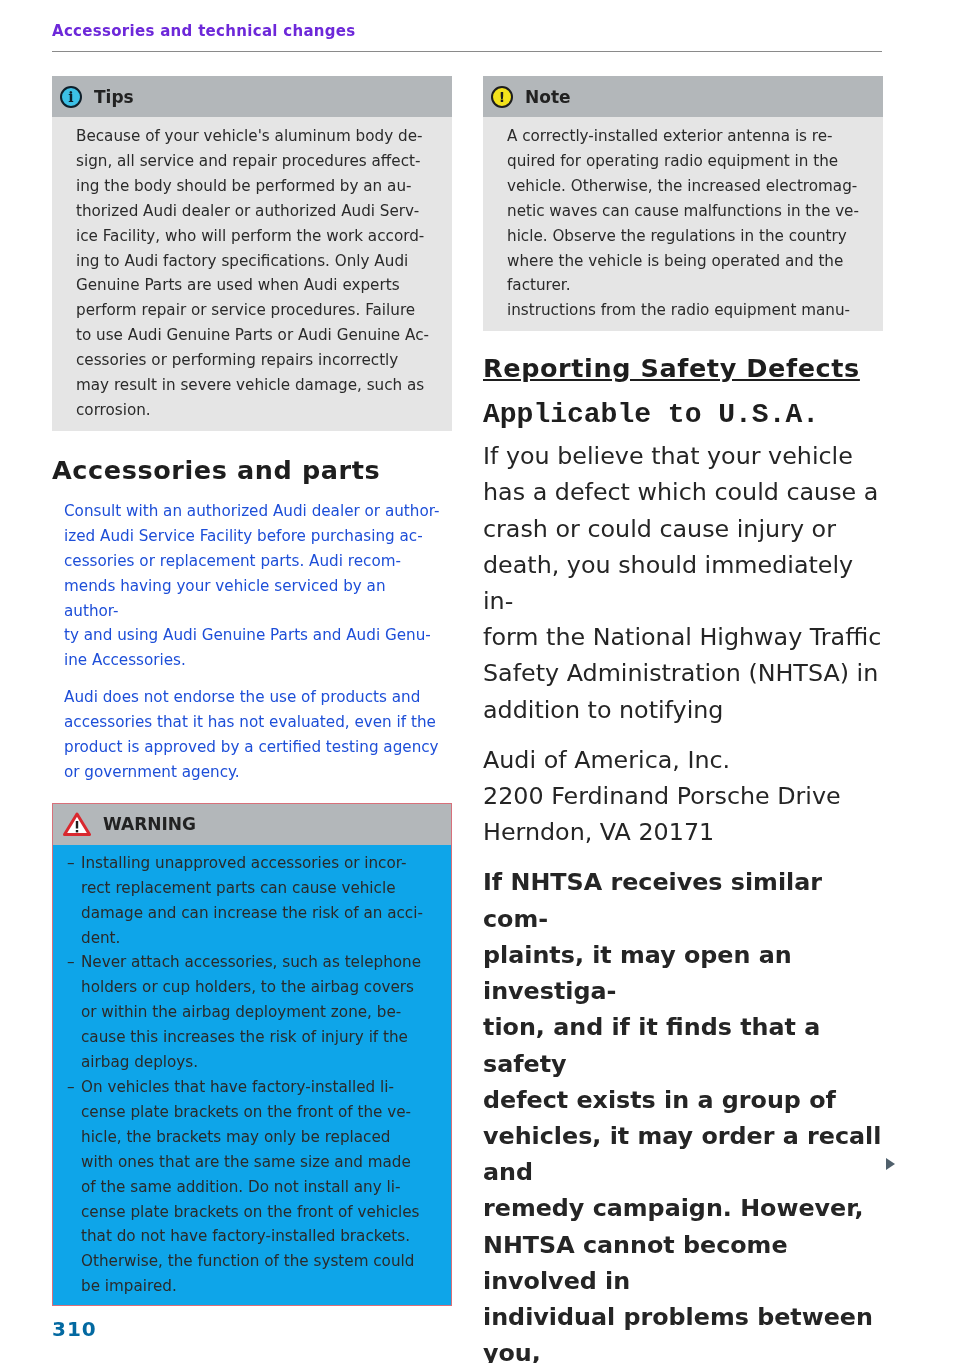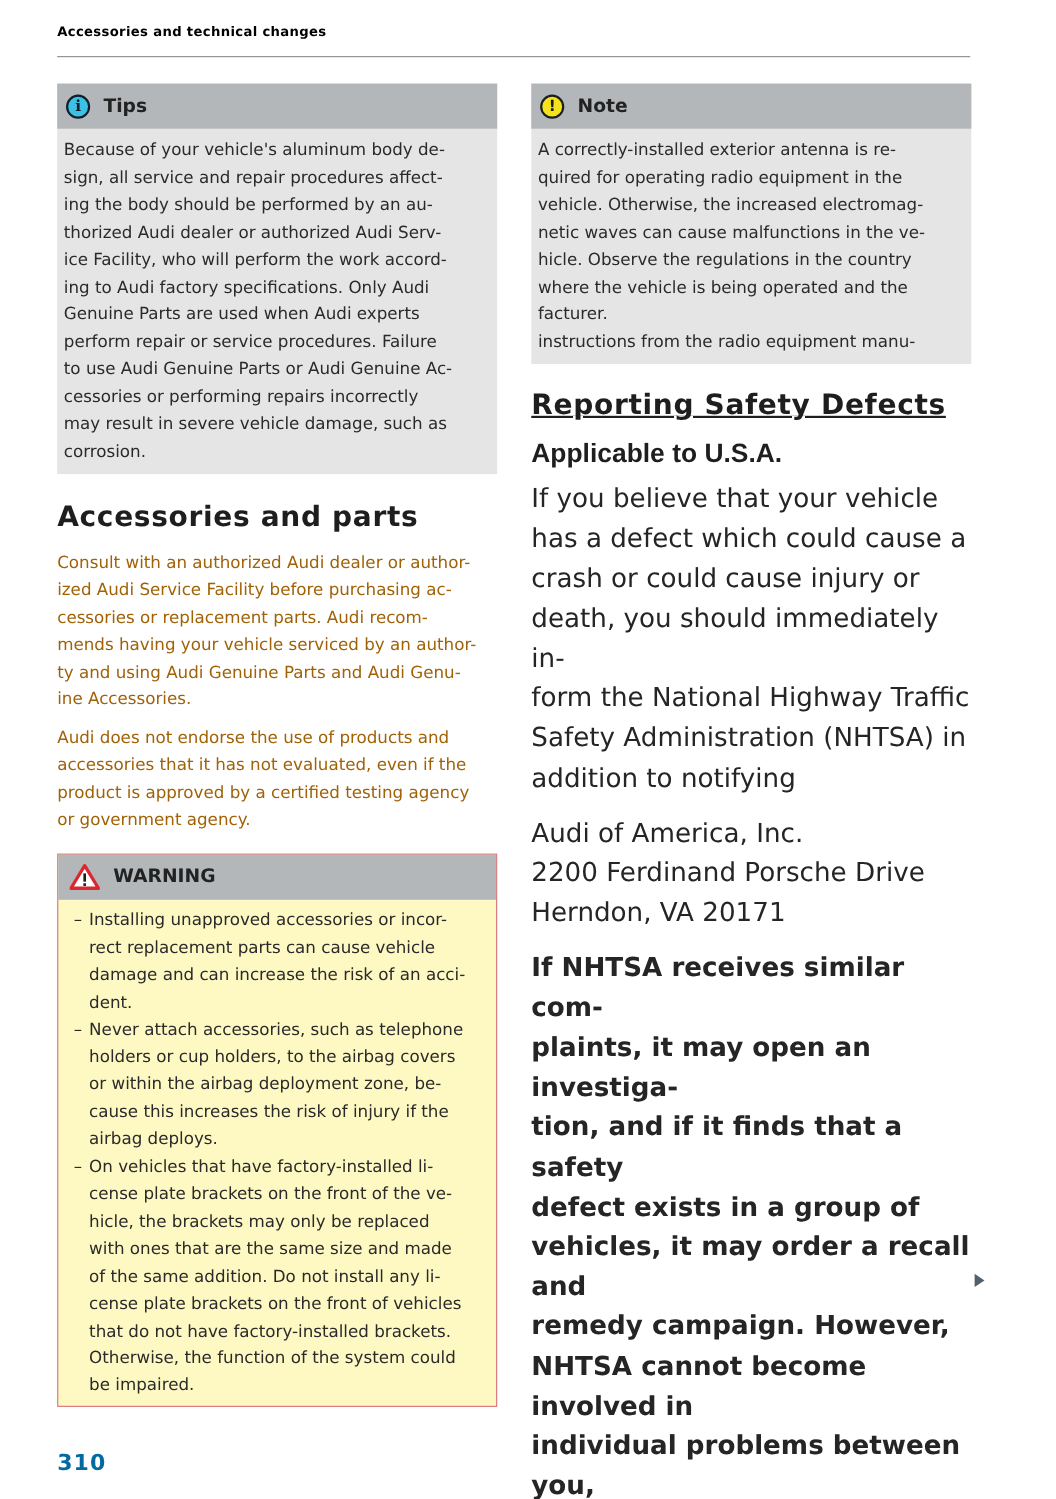--- a/index.html
+++ b/index.html
@@ -3,64 +3,64 @@
 <meta charset="utf-8">
 <style>
   html, body { margin: 0; padding: 0; background: #ffffff; }
   body {
     width: 960px; height: 1363px; position: relative; overflow: hidden;
     font-family: "DejaVu Sans", sans-serif; color: #222222;
   }
   .running-head {
     position: absolute; left: 52px; top: 22px;
     font-family: "DejaVu Sans", sans-serif; font-weight: bold;
-    font-size: 12px; letter-spacing: 0.3px; color: #000000;
+    font-size: 15px; letter-spacing: 0.3px; color: #6d28d9;
   }
   .head-rule {
     position: absolute; left: 52px; top: 51px; width: 830px; height: 1px;
     background: #8a8a8a;
   }
   .col { position: absolute; top: 76px; }
   .col-left { left: 52px; width: 400px; }
   .col-right { left: 483px; width: 400px; }
 
   .box { background: #e5e5e5; margin: 0; }
   .box-head {
     background: #b3b7ba; height: 41px; display: flex; align-items: center;
     padding-left: 8px; font-weight: bold; font-size: 17px; color: #222;
   }
   .box-head .lbl { margin-left: 12px; }
   .box-body {
-    padding: 7px 14px 8px 6px; font-size: 15.2px; line-height: 24.9px; color: #2a2a2a;
-  }
-  .warn-box { border: 1px solid #d8707a; background: #fef9c3; margin-top: 0; }
+    padding: 7px 14px 8px 24px; font-size: 15.2px; line-height: 24.9px; color: #2a2a2a;
+  }
+  .warn-box { border: 1px solid #d8707a; background: #0ea5e9; margin-top: 0; }
   .warn-box .box-head { background: #b3b7ba; padding-left: 10px; }
   .warn-box .box-body { padding: 6px 12px 6px 14px; }
 
   .dash-item { display: flex; }
   .dash-item .dash { width: 14px; flex: none; }
   .dash-item .txt { flex: 1; }
 
   .icon-circle {
     width: 22px; height: 22px; border-radius: 50%; box-sizing: border-box;
     display: flex; align-items: center; justify-content: center;
     font-weight: bold; font-size: 14px; font-family: "DejaVu Serif", serif;
   }
   .icon-info { border: 2.5px solid #0e1f2a; background: #3cc0e6; color: #0e1f2a; }
   .icon-note { border: 2.5px solid #1d1d1d; background: #f3e21c; color: #1d1d1d; font-family: "DejaVu Sans", sans-serif; }
 
   .h1 {
     font-family: "DejaVu Sans", sans-serif; font-weight: bold; font-size: 25.5px;
     letter-spacing: 0.6px; color: #1e1e1e;
   }
-  .p { font-size: 15.2px; line-height: 24.9px; color: #a16207; margin: 0; }
+  .p { font-size: 15.2px; line-height: 24.9px; color: #1d4ed8; margin: 12px; }
 
   .big-sub {
-    font-weight: bold; font-size: 24px; color: #1e1e1e; margin-top: 16px;
-    font-family: Liberation Sans, sans-serif;
+    font-weight: bold; font-size: 28px; color: #1e1e1e; margin-top: 16px;
+    font-family: Liberation Mono, monospace;
   }
   .big-text {
     font-size: 23.8px; line-height: 36.2px; color: #252525;
   }
   .page-num {
     position: absolute; left: 52px; top: 1317px; font-weight: bold;
     font-size: 20px; letter-spacing: 1px; color: #0369a1;
   }
   .cont-arrow {
     position: absolute; left: 886px; top: 1158px; width: 0; height: 0;

